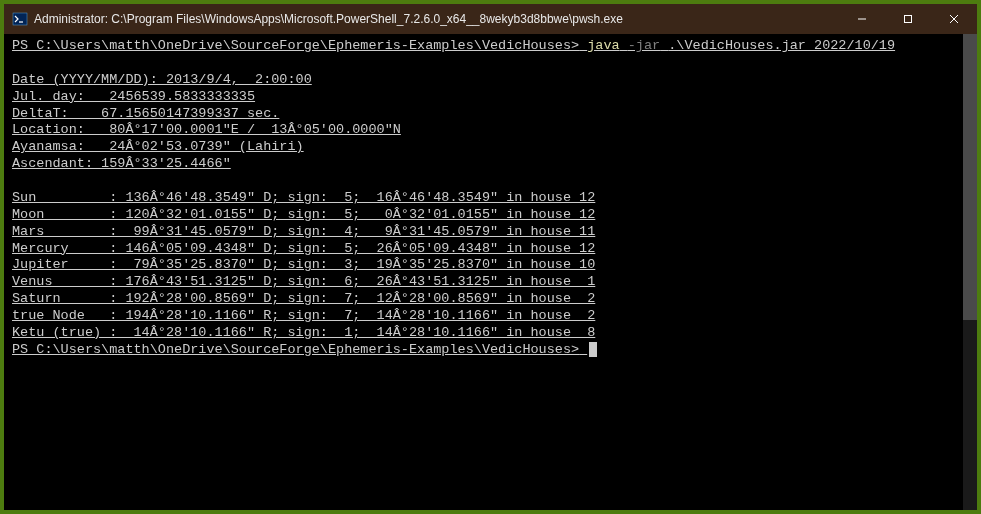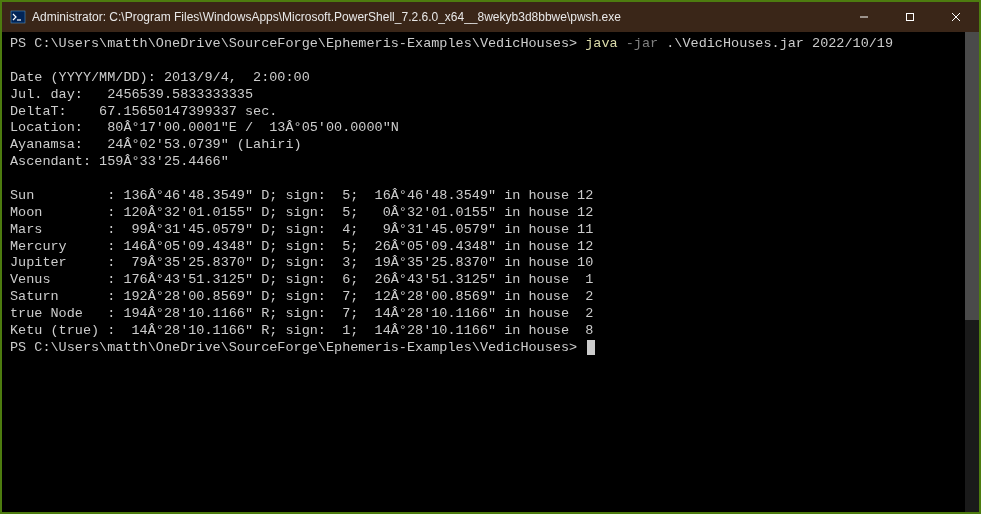--- a/index.html
+++ b/index.html
@@ -14,21 +14,21 @@
       width: 981px;
       height: 514px;
       overflow: hidden;
     }
     .window {
       width: 100%;
       height: 100%;
       background: #0369a1;
       display: flex;
       flex-direction: column;
-      border: 2px solid #4d7c0f;
+      border: 4px solid #4d7c0f;
     }
     .titlebar-main {
       height: 30px;
       background: #3a2618;
       display: flex;
       align-items: center;
       color: #e8e8e8;
       font-family: 'Segoe UI', sans-serif;
       font-size: 12px;
       padding-left: 8px;
@@ -81,20 +81,21 @@
       position: absolute;
       top: 0;
       width: 100%;
       height: 60%;
       background: #4a4a4a;
     }
     pre {
       font-family: Consolas, 'Courier New', monospace;
       white-space: pre;
       margin: 0;
+      text-decoration: underline;
     }
     .prompt {
       color: #cccccc;
     }
     .cmd-java {
       color: #dcdcaa;
     }
     .cmd-flag {
       color: #808080;
     }

